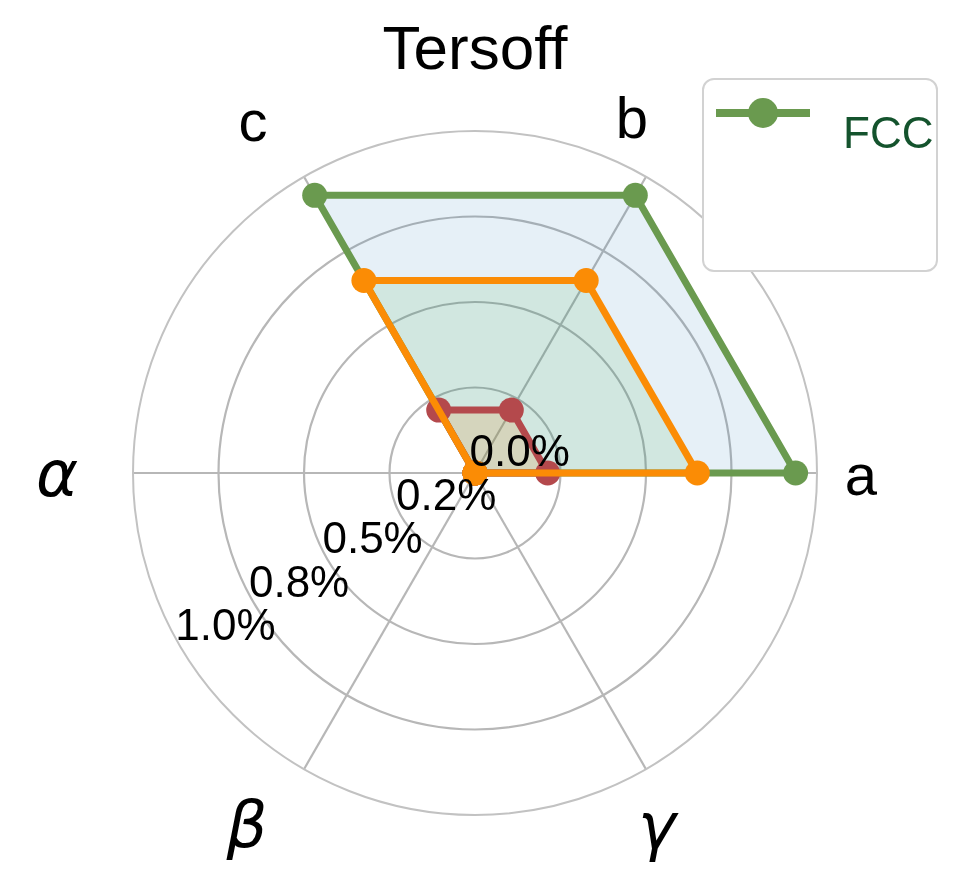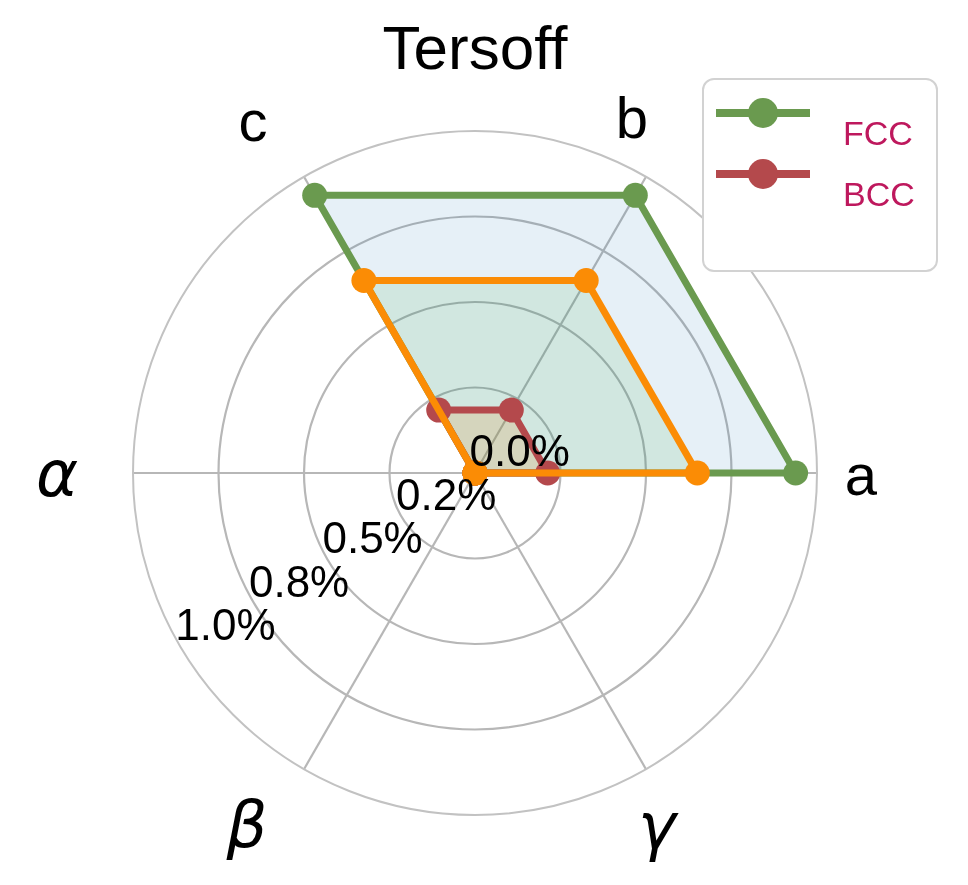--- a/index.html
+++ b/index.html
@@ -30,22 +30,22 @@
     box-sizing:border-box;
     padding-top:2px;
   }
   .legend-item{
     display:flex;
     align-items:center;
     height:61px;
     padding-left:6px;
   }
   .legend-label{
-    font-size:34px;
-    color:#be185d;
+    font-size:44px;
+    color:#14532d;
     margin-left:29px;
     line-height:1;
     margin-top:40px;
   }
 </style>
 </head>
 <body>
 
 <div id="app">
   <div class="title">Tersoff</div>
@@ -97,21 +97,14 @@
       <text x="657" y="827" text-anchor="middle" dominant-baseline="central" fill="#000000" font-size="64" font-style="italic" font-family="&quot;DejaVu Sans&quot;, sans-serif">γ</text>
     </svg>
   <div class="legend" id="legend">
       <div class="legend-item">
         <svg width="104" height="36" viewBox="0 0 104 36">
           <line x1="6" x2="100" y1="18" y2="18" stroke="#6a9a4f" stroke-width="8"></line>
           <circle cx="53" cy="18" r="15" fill="#6a9a4f"></circle>
         </svg>
         <span class="legend-label">FCC</span>
       </div>
-      <div class="legend-item">
-        <svg width="104" height="36" viewBox="0 0 104 36">
-          <line x1="6" x2="100" y1="18" y2="18" stroke="#b4494c" stroke-width="8"></line>
-          <circle cx="53" cy="18" r="15" fill="#b4494c"></circle>
-        </svg>
-        <span class="legend-label">BCC</span>
-      </div>
     </div>
 </div>
 
 </body></html>

